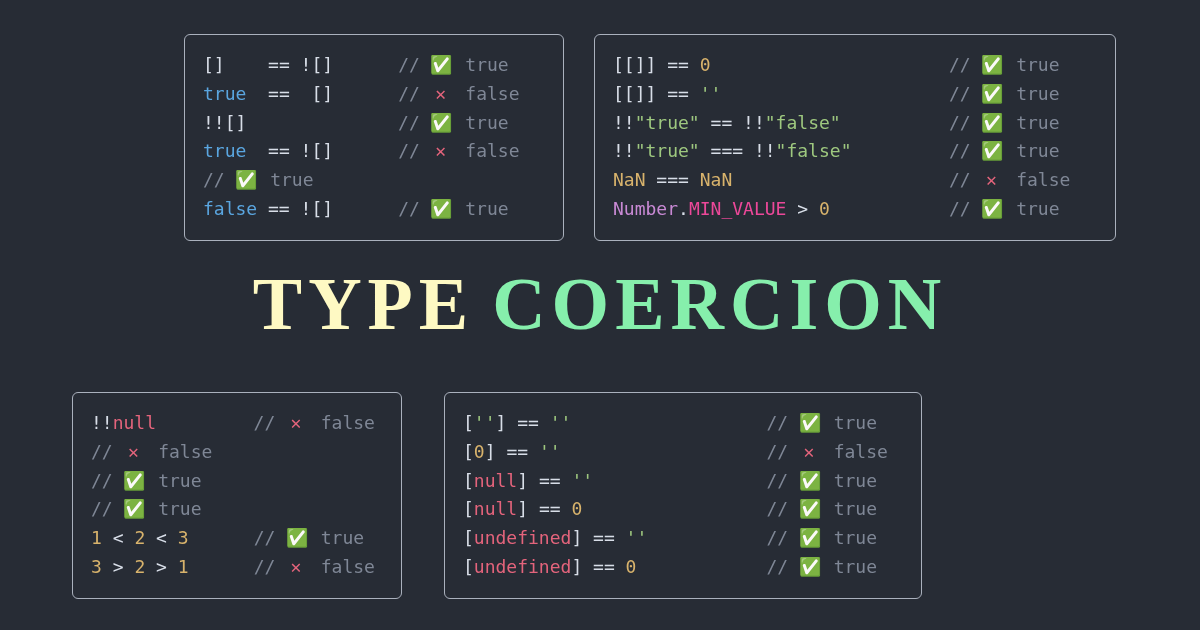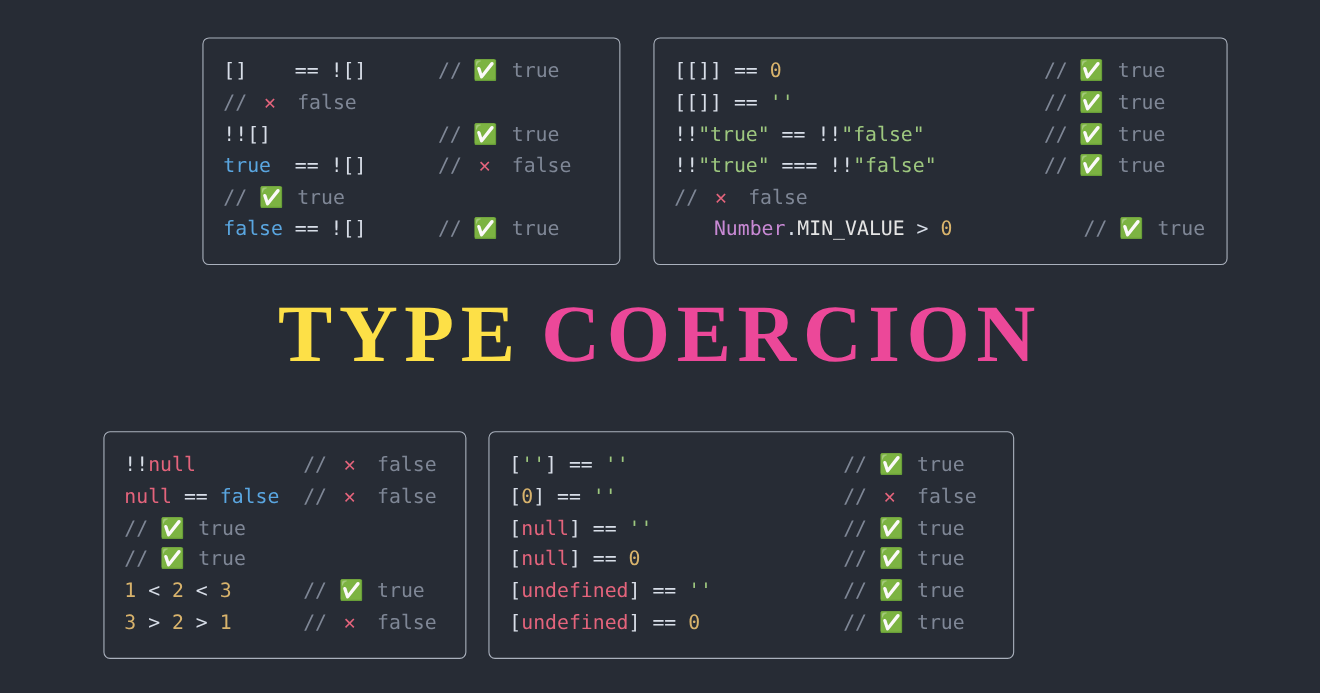--- a/index.html
+++ b/index.html
@@ -22,72 +22,72 @@
   .line { display: flex; white-space: pre; }
   .expr { flex: 0 0 auto; }
   .result { flex: 0 0 auto; display: flex; }
   .slashes { color: #7f8796; }
   .icon-true, .icon-false { display: inline-block; width: 1.1em; text-align: center; }
   .result-text { margin-left: 4px; }
   .c-white { color: #d8dee8; }
   .c-blue { color: #5aa6e0; }
   .c-red { color: #e4647c; }
   .c-green { color: #9ec87f; }
-  .c-purple { color: #c889d4; margin-left: 36px; }
-  .c-teal { color: #e5e5e5; margin-top: 40px; }
+  .c-purple { color: #c889d4; }
+  .c-teal { color: #ec4899; margin-top: 40px; }
   .c-yellow { color: #d8b36c; }
   .c-grey { color: #7f8796; }
   .check { color: #5bc26a; }
   .cross { color: #e4647c; }
 
   .title {
     position: absolute;
     width: 100%;
     text-align: center;
     top: 262px;
     font-size: 74px;
     font-weight: 800;
     letter-spacing: 6px;
     font-family: "Marker Felt", "Comic Sans MS", "Chalkboard", cursive;
   }
-  .title .w1 { color: #fde047; }
-  .title .w2 { color: #ec4899; margin-left: 18px; }
+  .title .w1 { color: #fef9c3; }
+  .title .w2 { color: #86efac; margin-left: 18px; }
 
   #panel-tl { top: 34px; left: 184px; width: 380px; }
   #panel-tr { top: 34px; left: 594px; width: 522px; }
-  #panel-bl { top: 392px; left: 94px; width: 330px; }
+  #panel-bl { top: 392px; left: 72px; width: 330px; }
   #panel-br { top: 392px; left: 444px; width: 478px; }
 </style>
 </head>
 <body>
 
 <div id="panel-tl" class="panel">
     <div class="line"><span class="expr"><span class="c-white">[]</span><span class="c-white">    </span><span class="c-white">==</span><span class="c-white"> </span><span class="c-white">!</span><span class="c-white">[]</span><span>      </span></span><span class="result"><span class="slashes">// </span><span class="icon-true check">✅</span><span class="result-text c-grey"> true</span></span></div>
-    <div class="line"><span class="result"><span class="slashes">// </span><span class="icon-false cross">✕</span><span class="result-text c-grey"> false</span></span></div>
+    <div class="line"><span class="expr"><span class="c-blue">true</span><span class="c-white">  </span><span class="c-white">==</span><span class="c-white">  </span><span class="c-white">[]</span><span>      </span></span><span class="result"><span class="slashes">// </span><span class="icon-false cross">✕</span><span class="result-text c-grey"> false</span></span></div>
     <div class="line"><span class="expr"><span class="c-white">!!</span><span class="c-white">[]</span><span>              </span></span><span class="result"><span class="slashes">// </span><span class="icon-true check">✅</span><span class="result-text c-grey"> true</span></span></div>
     <div class="line"><span class="expr"><span class="c-blue">true</span><span class="c-white">  </span><span class="c-white">==</span><span class="c-white"> </span><span class="c-white">!</span><span class="c-white">[]</span><span>      </span></span><span class="result"><span class="slashes">// </span><span class="icon-false cross">✕</span><span class="result-text c-grey"> false</span></span></div>
     <div class="line"><span class="result"><span class="slashes">// </span><span class="icon-true check">✅</span><span class="result-text c-grey"> true</span></span></div>
     <div class="line"><span class="expr"><span class="c-blue">false</span><span class="c-white"> </span><span class="c-white">==</span><span class="c-white"> </span><span class="c-white">!</span><span class="c-white">[]</span><span>      </span></span><span class="result"><span class="slashes">// </span><span class="icon-true check">✅</span><span class="result-text c-grey"> true</span></span></div>
   </div>
 <div id="panel-tr" class="panel">
     <div class="line"><span class="expr"><span class="c-white">[[]]</span><span class="c-white"> </span><span class="c-white">==</span><span class="c-white"> </span><span class="c-yellow">0</span><span>                      </span></span><span class="result"><span class="slashes">// </span><span class="icon-true check">✅</span><span class="result-text c-grey"> true</span></span></div>
     <div class="line"><span class="expr"><span class="c-white">[[]]</span><span class="c-white"> </span><span class="c-white">==</span><span class="c-white"> </span><span class="c-green">''</span><span>                     </span></span><span class="result"><span class="slashes">// </span><span class="icon-true check">✅</span><span class="result-text c-grey"> true</span></span></div>
     <div class="line"><span class="expr"><span class="c-white">!!</span><span class="c-green">"true"</span><span class="c-white"> </span><span class="c-white">==</span><span class="c-white"> </span><span class="c-white">!!</span><span class="c-green">"false"</span><span>          </span></span><span class="result"><span class="slashes">// </span><span class="icon-true check">✅</span><span class="result-text c-grey"> true</span></span></div>
     <div class="line"><span class="expr"><span class="c-white">!!</span><span class="c-green">"true"</span><span class="c-white"> </span><span class="c-white">===</span><span class="c-white"> </span><span class="c-white">!!</span><span class="c-green">"false"</span><span>         </span></span><span class="result"><span class="slashes">// </span><span class="icon-true check">✅</span><span class="result-text c-grey"> true</span></span></div>
-    <div class="line"><span class="result"><span class="slashes">// </span><span class="icon-false cross">✕</span><span class="result-text c-grey"> false</span></span></div>
+    <div class="line"><span class="expr"><span class="c-yellow">NaN</span><span class="c-white"> </span><span class="c-white">===</span><span class="c-white"> </span><span class="c-yellow">NaN</span><span>                    </span></span><span class="result"><span class="slashes">// </span><span class="icon-false cross">✕</span><span class="result-text c-grey"> false</span></span></div>
     <div class="line"><span class="expr"><span class="c-purple">Number</span><span class="c-white">.</span><span class="c-teal">MIN_VALUE</span><span class="c-white"> </span><span class="c-white">&gt;</span><span class="c-white"> </span><span class="c-yellow">0</span><span>           </span></span><span class="result"><span class="slashes">// </span><span class="icon-true check">✅</span><span class="result-text c-grey"> true</span></span></div>
   </div>
 
 <div class="title">
   <span class="w1">TYPE</span><span class="w2">COERCION</span>
 </div>
 
 <div id="panel-bl" class="panel">
     <div class="line"><span class="expr"><span class="c-white">!!</span><span class="c-red">null</span><span>         </span></span><span class="result"><span class="slashes">// </span><span class="icon-false cross">✕</span><span class="result-text c-grey"> false</span></span></div>
-    <div class="line"><span class="expr"><span class="c-red">null</span><span class="c-white"> </span><span class="c-white">==</span><span class="c-white"> </span><span class="c-blue">false</span><span>  </span></span><span class="result"><span class="slashes">// </span><span class="icon-false cross">✕</span><span class="result-text c-grey"> false</span></span></div>
+    <div class="line"><span class="result"><span class="slashes">// </span><span class="icon-false cross">✕</span><span class="result-text c-grey"> false</span></span></div>
     <div class="line"><span class="result"><span class="slashes">// </span><span class="icon-true check">✅</span><span class="result-text c-grey"> true</span></span></div>
     <div class="line"><span class="result"><span class="slashes">// </span><span class="icon-true check">✅</span><span class="result-text c-grey"> true</span></span></div>
     <div class="line"><span class="expr"><span class="c-yellow">1</span><span class="c-white"> </span><span class="c-white">&lt;</span><span class="c-white"> </span><span class="c-yellow">2</span><span class="c-white"> </span><span class="c-white">&lt;</span><span class="c-white"> </span><span class="c-yellow">3</span><span>      </span></span><span class="result"><span class="slashes">// </span><span class="icon-true check">✅</span><span class="result-text c-grey"> true</span></span></div>
     <div class="line"><span class="expr"><span class="c-yellow">3</span><span class="c-white"> </span><span class="c-white">&gt;</span><span class="c-white"> </span><span class="c-yellow">2</span><span class="c-white"> </span><span class="c-white">&gt;</span><span class="c-white"> </span><span class="c-yellow">1</span><span>      </span></span><span class="result"><span class="slashes">// </span><span class="icon-false cross">✕</span><span class="result-text c-grey"> false</span></span></div>
   </div>
 <div id="panel-br" class="panel">
     <div class="line"><span class="expr"><span class="c-white">[</span><span class="c-green">''</span><span class="c-white">]</span><span class="c-white"> </span><span class="c-white">==</span><span class="c-white"> </span><span class="c-green">''</span><span>                  </span></span><span class="result"><span class="slashes">// </span><span class="icon-true check">✅</span><span class="result-text c-grey"> true</span></span></div>
     <div class="line"><span class="expr"><span class="c-white">[</span><span class="c-yellow">0</span><span class="c-white">]</span><span class="c-white"> </span><span class="c-white">==</span><span class="c-white"> </span><span class="c-green">''</span><span>                   </span></span><span class="result"><span class="slashes">// </span><span class="icon-false cross">✕</span><span class="result-text c-grey"> false</span></span></div>
     <div class="line"><span class="expr"><span class="c-white">[</span><span class="c-red">null</span><span class="c-white">]</span><span class="c-white"> </span><span class="c-white">==</span><span class="c-white"> </span><span class="c-green">''</span><span>                </span></span><span class="result"><span class="slashes">// </span><span class="icon-true check">✅</span><span class="result-text c-grey"> true</span></span></div>
     <div class="line"><span class="expr"><span class="c-white">[</span><span class="c-red">null</span><span class="c-white">]</span><span class="c-white"> </span><span class="c-white">==</span><span class="c-white"> </span><span class="c-yellow">0</span><span>                 </span></span><span class="result"><span class="slashes">// </span><span class="icon-true check">✅</span><span class="result-text c-grey"> true</span></span></div>

